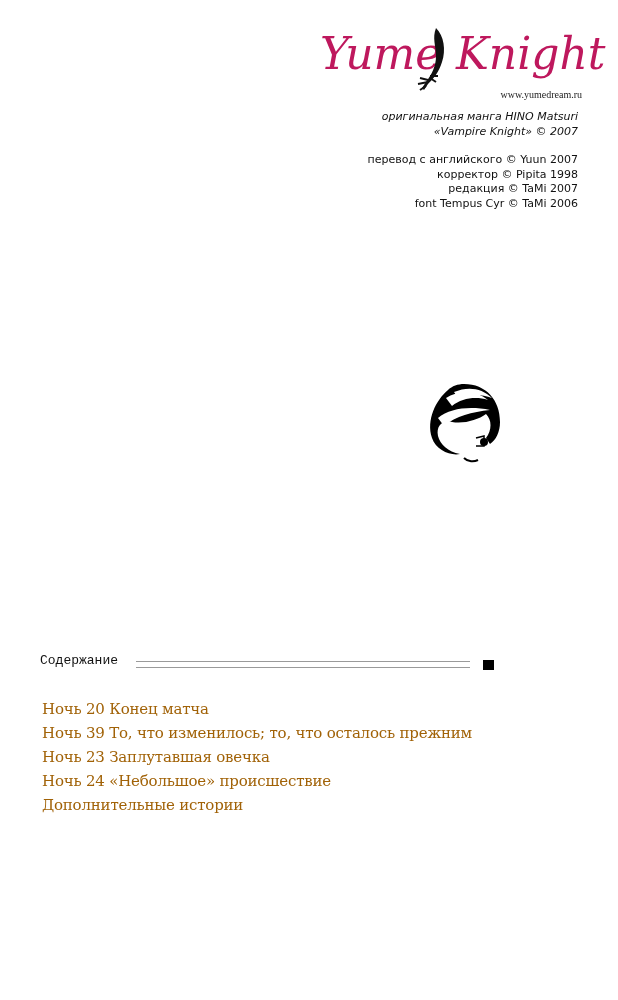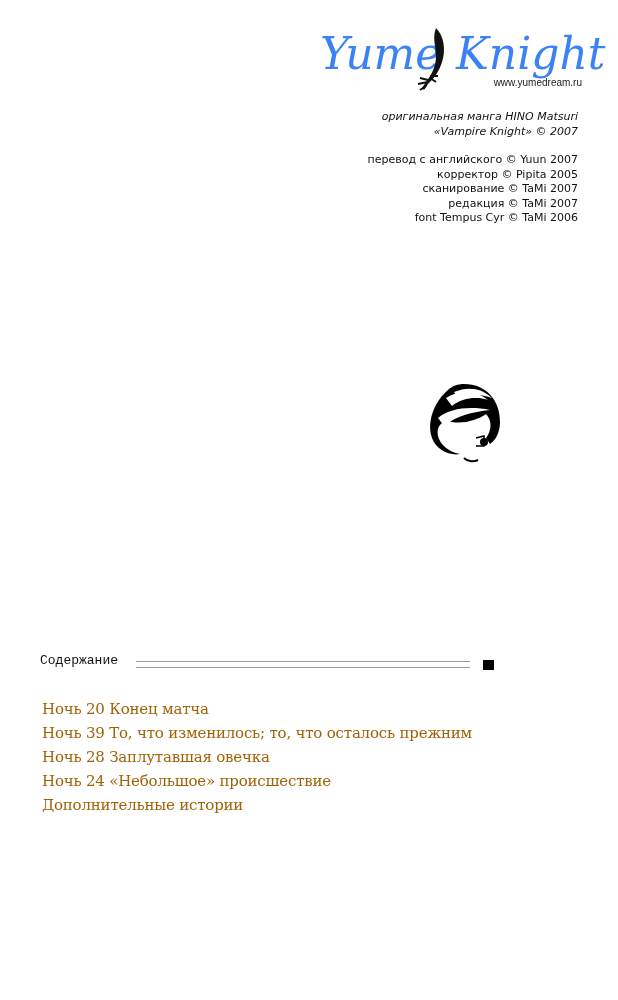--- a/index.html
+++ b/index.html
@@ -1,22 +1,22 @@
 <!DOCTYPE html>
 <html><head>
 <meta charset="utf-8">
 <style>
   html, body { margin: 0; padding: 0; background: #ffffff; }
   body { width: 618px; height: 1000px; position: relative; overflow: hidden; font-family: "DejaVu Sans", sans-serif; color: #111; }
   .logo { position: absolute; left: 318px; top: 22px; width: 272px; height: 72px; }
-  .logo-word { position: absolute; top: 8px; font-family: "DejaVu Serif", serif; font-style: italic; font-size: 44px; line-height: 48px; color: #3b82f6; letter-spacing: 0px; }
+  .logo-word { position: absolute; top: 8px; font-family: "DejaVu Serif", serif; font-style: italic; font-size: 44px; line-height: 48px; color: #be185d; letter-spacing: 0px; }
   .logo-yume { left: 2px; }
   .logo-dream { left: 138px; }
   .logo-feather { position: absolute; left: 96px; top: 4px; width: 42px; height: 66px; }
-  .logo-url { position: absolute; right: 8px; top: 55px; font-size: 10px; color: #222; font-family: Liberation Sans, sans-serif; }
+  .logo-url { position: absolute; right: 8px; top: 67px; font-size: 10px; color: #222; font-family: Liberation Serif, serif; }
   .credits { position: absolute; right: 40px; text-align: right; font-size: 11px; line-height: 14.5px; color: #111; }
   .credits-a { top: 110px; font-style: italic; }
   .credits-b { top: 153px; }
   .credits div { white-space: nowrap; }
   .emblem { position: absolute; left: 424px; top: 380px; width: 80px; height: 90px; }
   .toc-head { position: absolute; left: 40px; top: 653px; font-family: Liberation Mono, monospace; font-size: 13px; color: #111; }
   .toc-rule { position: absolute; left: 136px; width: 334px; height: 1px; background: #9a9a9a; }
   .toc-rule.r1 { top: 661px; }
   .toc-rule.r2 { top: 667px; }
   .toc-square { position: absolute; left: 483px; top: 660px; width: 11px; height: 10px; background: #000; }
@@ -36,22 +36,21 @@
   <span class="logo-url">www.yumedream.ru</span>
 </div>
 
 <div class="credits credits-a">
   <div>оригинальная манга HINO Matsuri</div>
   <div>«Vampire Knight» © 2007</div>
 </div>
 
 <div class="credits credits-b">
   <div>перевод с английского © Yuun 2007</div>
-  <div>корректор © Pipita 2005</div>
-  <div>сканирование © TaMi 2007</div>
+  <div>корректор © Pipita 1998</div>
   <div>редакция © TaMi 2007</div>
   <div>font Tempus Cyr © TaMi 2006</div>
 </div>
 
 <svg class="emblem" viewBox="0 0 80 90">
   <path d="M40 4 C62 4 76 20 76 42 C76 52 72 60 66 64 L62 58 C68 50 68 40 62 34 C54 40 40 44 28 42 C18 40 12 46 14 56 C16 64 24 72 36 74 C26 76 12 70 8 58 C2 40 12 20 24 10 C28 6 34 4 40 4 Z" fill="#000"></path>
   <path d="M22 18 C34 10 52 10 64 20 C52 16 38 18 28 26 Z" fill="#fff"></path>
   <path d="M14 38 C26 28 46 26 66 30 C48 32 32 36 20 46 Z" fill="#fff"></path>
   <path d="M30 12 C44 6 58 8 68 18 C58 14 44 14 34 18 Z" fill="#fff"></path>
   <path d="M52 58 L60 56 L60 66 L52 66" stroke="#000" stroke-width="1.5" fill="none"></path>
@@ -60,16 +59,16 @@
 </svg>
 
 <div class="toc-head">Содержание</div>
 <div class="toc-rule r1"></div>
 <div class="toc-rule r2"></div>
 <div class="toc-square"></div>
 
 <ul class="toc-list">
   <li>Ночь 20 Конец матча</li>
   <li>Ночь 39 То, что изменилось; то, что осталось прежним</li>
-  <li>Ночь 28 Заплутавшая овечка</li>
+  <li>Ночь 23 Заплутавшая овечка</li>
   <li>Ночь 24 «Небольшое» происшествие</li>
   <li>Дополнительные истории</li>
 </ul>
 
 </body></html>

